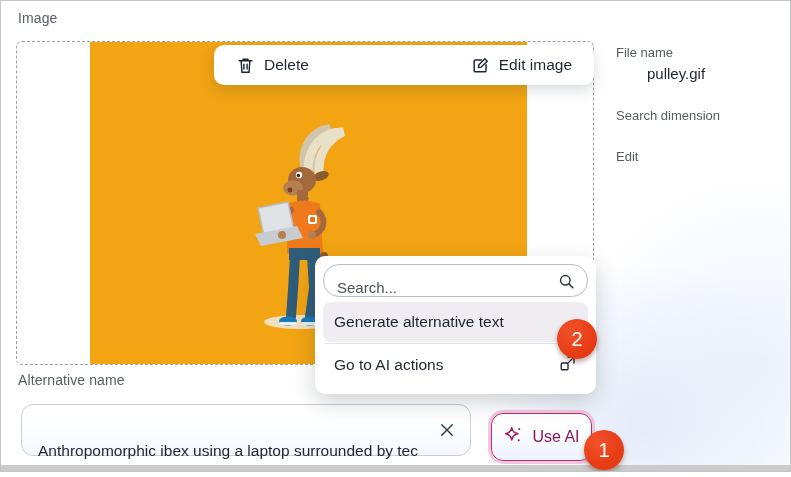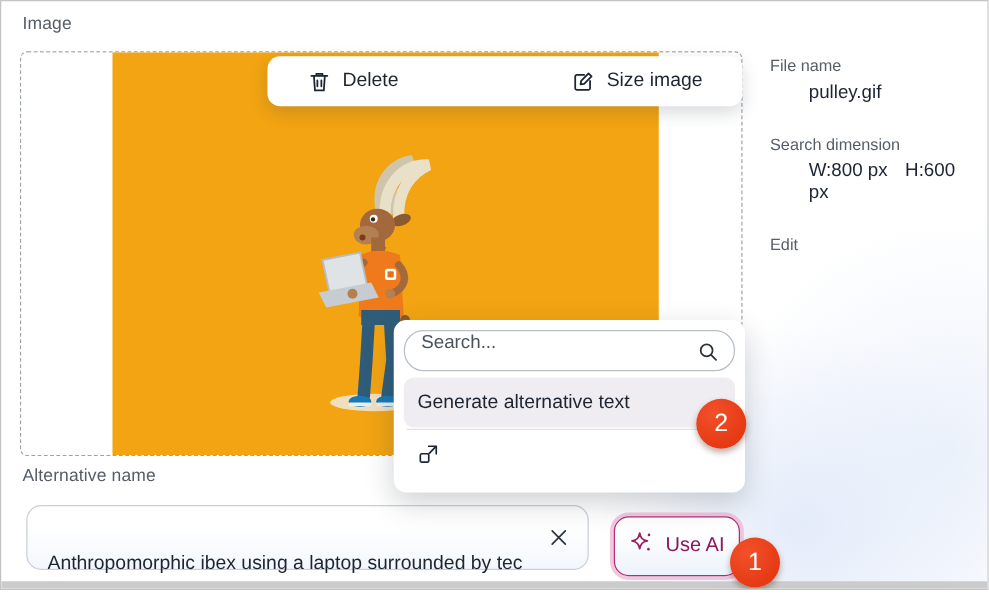--- a/index.html
+++ b/index.html
@@ -26,21 +26,21 @@
   .preview-image {
     position:absolute; left:73px; top:0px; width:437px; height:322px;
     background:#f2a412; overflow:hidden;
   }
   .ibex-svg { position:absolute; left:152px; top:80px; width:120px; height:210px; }
 
   
   .toolbar {
     position:absolute; left:213px; top:44px; width:380px; height:40px;
     background:#fff; border-radius:10px; box-shadow:0 5px 14px rgba(40,50,60,.18);
-    display:flex; align-items:center; justify-content:space-between; padding:0 32px;
+    display:flex; align-items:center; justify-content:space-between; padding:0 22px;
     z-index:5;
   }
   .tool-btn { display:flex; align-items:center; gap:9px; cursor:pointer; background:none; border:none;
     font-family:"Liberation Sans", sans-serif; font-size:15.5px; color:#1d2532; }
   .tool-btn svg { display:block; }
 
   
   .info-panel { position:absolute; left:615px; top:44px; width:165px; }
   .info-label { font-size:13px; color:#565d66; }
   .info-value { font-size:15px; color:#1d2532; margin-top:5px;margin-left:31px; }
@@ -48,21 +48,21 @@
   .dim-gap { display:inline-block; width:14px; }
 
   
   .dropdown {
     position:absolute; left:314px; top:255px; width:281px; height:138px;
     background:#fff; border-radius:10px; box-shadow:0 8px 22px rgba(40,50,60,.22);
     padding:8px; z-index:10;
   }
   .search-box {
     position:relative; height:33px; border:1px solid #b8bec6; border-radius:16px;
-    background:#fff; display:flex; align-items:flex-start;
+    background:#fff; display:flex; align-items:flex-end;
   }
   .search-box input {
     border:none; outline:none; background:transparent; width:100%;
     font-family:"Liberation Sans", sans-serif; font-size:15px; color:#39404a;
     padding:0 36px 0 13px;
   }
   .search-box input::placeholder { color:#4a525c; opacity:1; }
   .search-icon { position:absolute; right:11px; top:7px; }
   .menu-item {
     height:40px; display:flex; align-items:center; justify-content:space-between;
@@ -168,32 +168,31 @@
       </span>
       <span>Delete</span>
     </button>
     <button class="tool-btn">
       <span>
         <svg width="19" height="19" viewBox="0 0 24 24" fill="none" stroke="#1d2532" stroke-width="1.8" stroke-linecap="round" stroke-linejoin="round">          
             <path d="M13 5 H5.5 a1.5 1.5 0 0 0 -1.5 1.5 v12 a1.5 1.5 0 0 0 1.5 1.5 h12 a1.5 1.5 0 0 0 1.5 -1.5 V11"></path>
           <path d="M17.5 3.5 l3 3 L13 14 l-3.6 .6 .6 -3.6 Z"></path>
         </svg>
       </span>
-      <span>Size image</span>
+      <span>Edit image</span>
     </button>
   </div>
 
   <div class="info-panel">
     <div class="info-group">
       <div class="info-label">File name</div>
       <div class="info-value">pulley.gif</div>
     </div>
     <div class="info-group">
       <div class="info-label">Search dimension</div>
-      <div class="info-value"><span>W:800 px</span><span class="dim-gap"></span><span>H:600 px</span></div>
     </div>
     <div class="info-group">
       <div class="info-label">Edit</div>
     </div>
   </div>
 
   <div class="dropdown">
     <div class="search-box">
       <input type="text" placeholder="Search..." style="">
       <span class="search-icon">
@@ -201,20 +200,21 @@
           <circle cx="10.5" cy="10.5" r="6"></circle>
           <path d="M15 15 L20 20"></path>
         </svg>
       </span>
     </div>
     <div class="menu-item highlight">
       <span>Generate alternative text</span>
     </div>
     <div class="menu-divider"></div>
     <div class="menu-item">
+      <span>Go to AI actions</span>
       <span>
         <svg width="18" height="18" viewBox="0 0 24 24" fill="none" stroke="#1d2532" stroke-width="1.8" stroke-linecap="round" stroke-linejoin="round">
           <rect x="3" y="12" width="9" height="9" rx="1.5"></rect>
           <path d="M12 4 h8 v8"></path>
           <path d="M19.5 4.5 L12.5 11.5"></path>
         </svg>
       </span>
     </div>
   </div>
 

